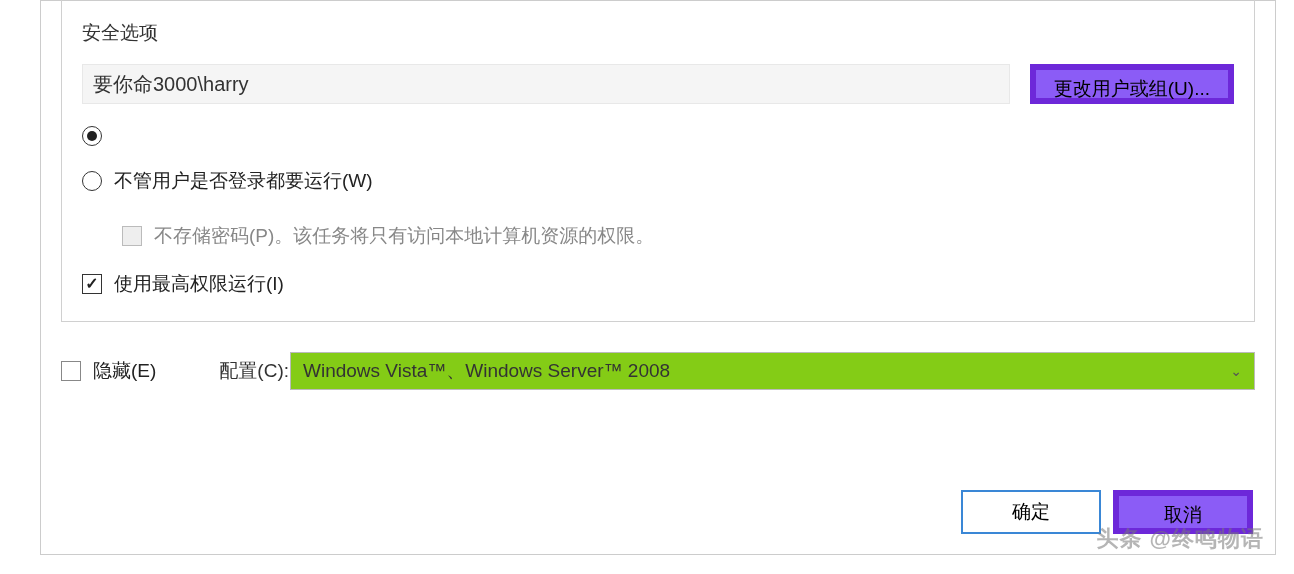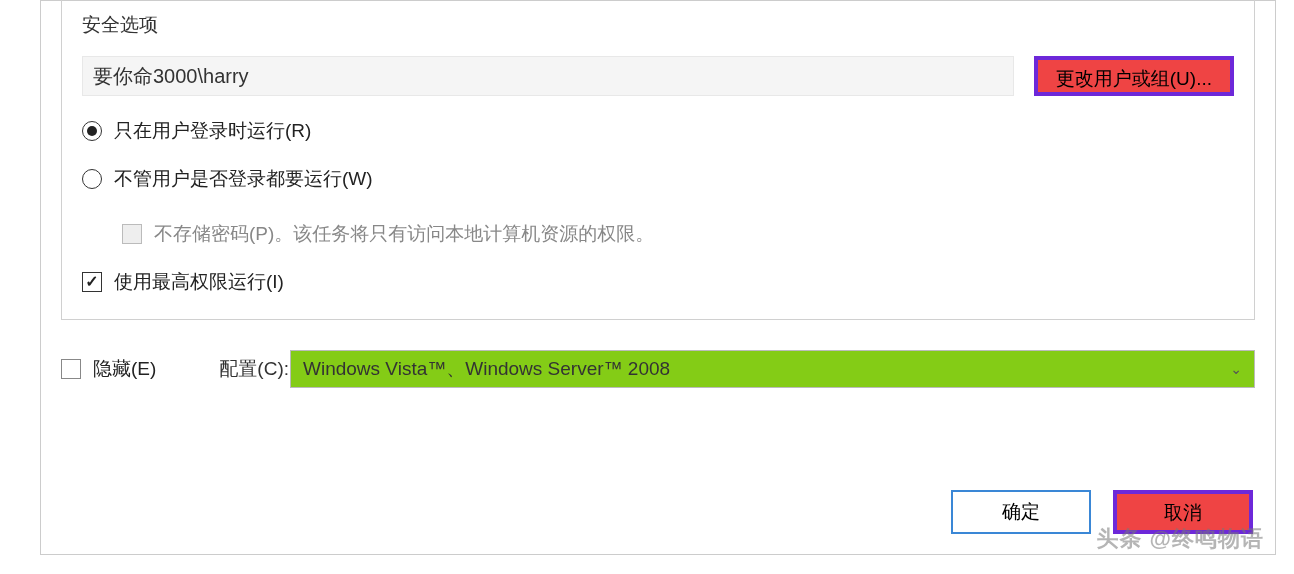--- a/index.html
+++ b/index.html
@@ -30,21 +30,21 @@
       margin: 0 20px 20px 20px;
       padding: 0 20px 24px 20px;
       position: relative;
       top: -10px;
     }
     .group-title {
       position: relative;
       top: 0;
       left: 0;
       background: #fff;
-      padding: 10px 8px 0 0;
+      padding: 18px 8px 0 0;
       font-size: 19px;
       color: #333;
       display: inline-block;
       margin-top: 10px;
     }
     .row {
       display: flex;
       align-items: center;
       margin-top: 20px;
     }
@@ -62,22 +62,22 @@
       flex: 1;
       background: #f5f5f5;
       border: 1px solid #e8e8e8;
       padding: 11px 10px;
       font-size: 20px;
       font-family: inherit;
       color: #333;
       height: 40px;
     }
     .btn {
-      background: #ef4444;
-      border: 4px solid #6d28d9;
+      background: #8b5cf6;
+      border: 6px solid #6d28d9;
       padding: 6px 18px;
       font-size: 19px;
       font-family: inherit;
       cursor: pointer;
       min-width: 120px;
       height: 40px;
       white-space: nowrap;
     }
     .btn.primary {
       border: 2px solid #3a87d6;
@@ -164,21 +164,21 @@
     }
     .chevron {
       font-size: 14px;
       color: #555;
     }
     .button-row {
       position: absolute;
       bottom: 20px;
       right: 22px;
       display: flex;
-      gap: 22px;
+      gap: 12px;
     }
     .button-row .btn {
       min-width: 140px;
       height: 44px;
     }
     .watermark {
       position: absolute;
       right: 30px;
       bottom: 20px;
       font-size: 22px;
@@ -199,21 +199,20 @@
 
     <div class="user-row">
       <input class="user-input" type="text" readonly="" value="要你命3000\harry" style="">
       <button class="btn">
         <span>更改用户或组(U)...</span>
       </button>
     </div>
 
     <div class="radio-row">
       <span class="radio checked"></span>
-      <span class="label-text">只在用户登录时运行(R)</span>
     </div>
 
     <div class="radio-row">
       <span class="radio"></span>
       <span class="label-text">不管用户是否登录都要运行(W)</span>
     </div>
 
     <div class="check-row indent">
       <span class="checkbox disabled"></span>
       <span class="label-text disabled-text">不存储密码(P)。该任务将只有访问本地计算机资源的权限。</span>

